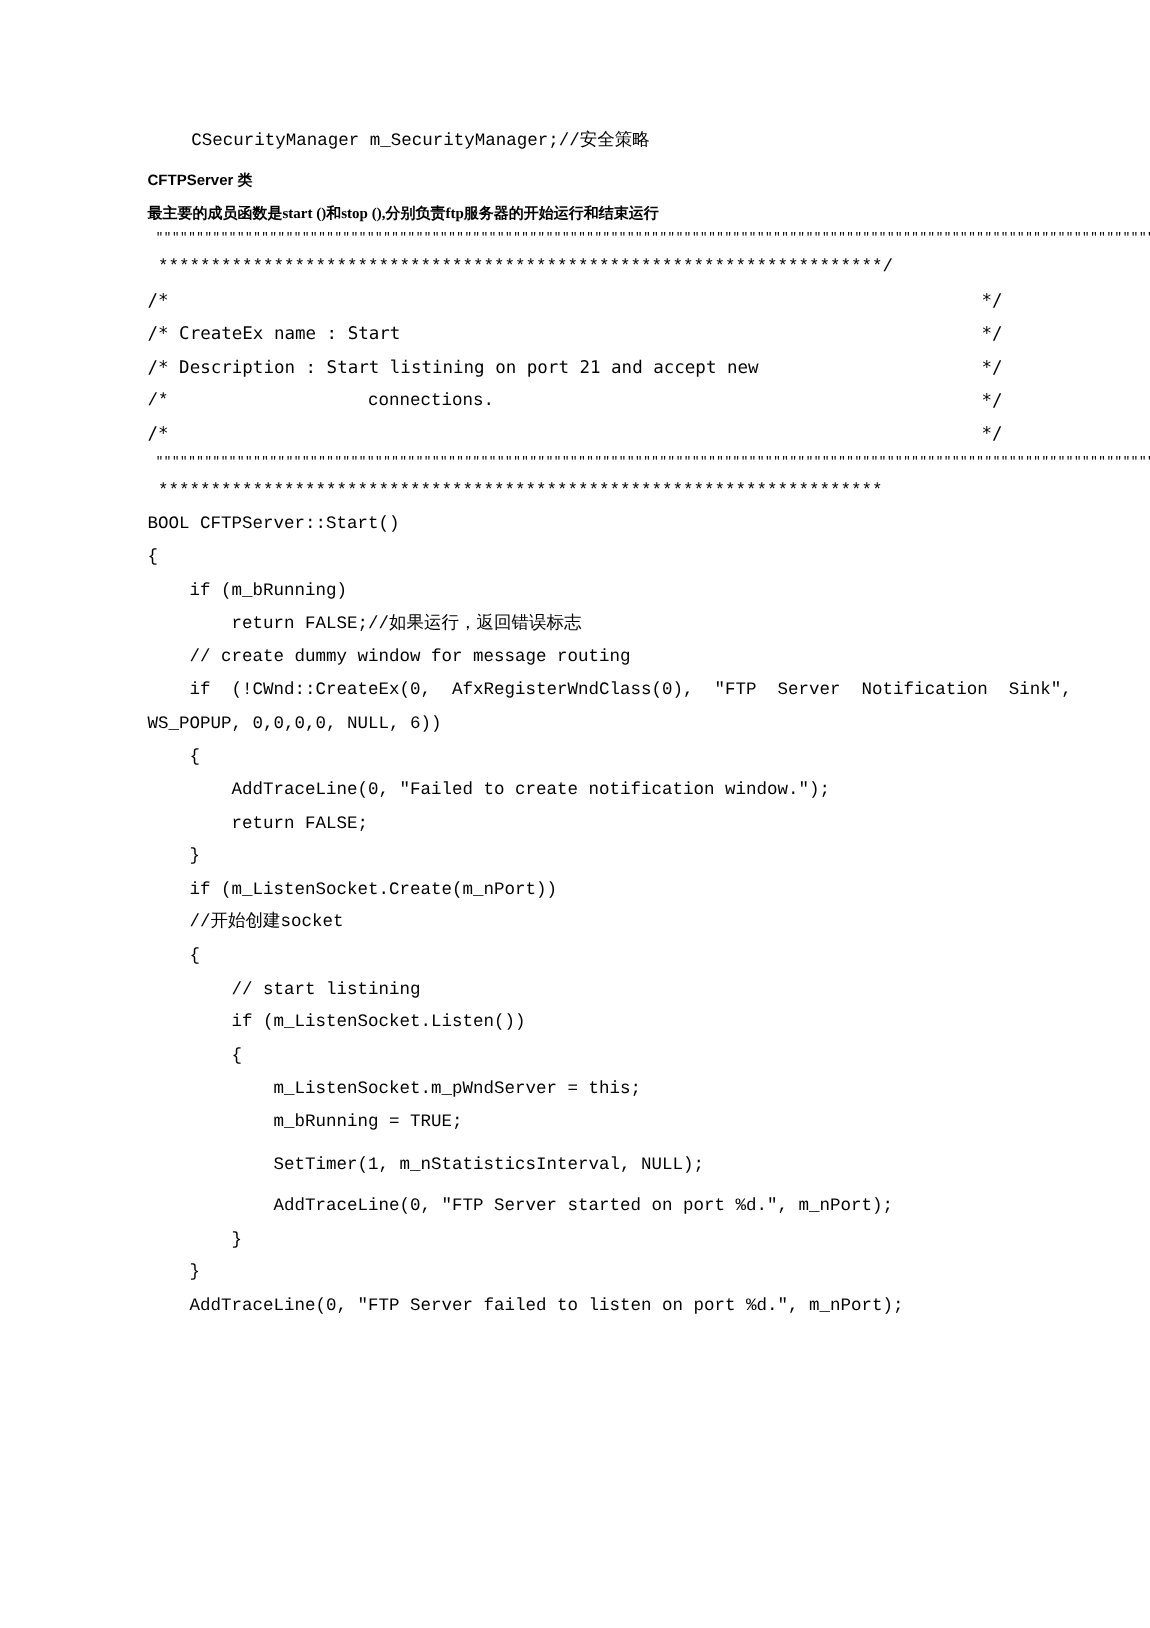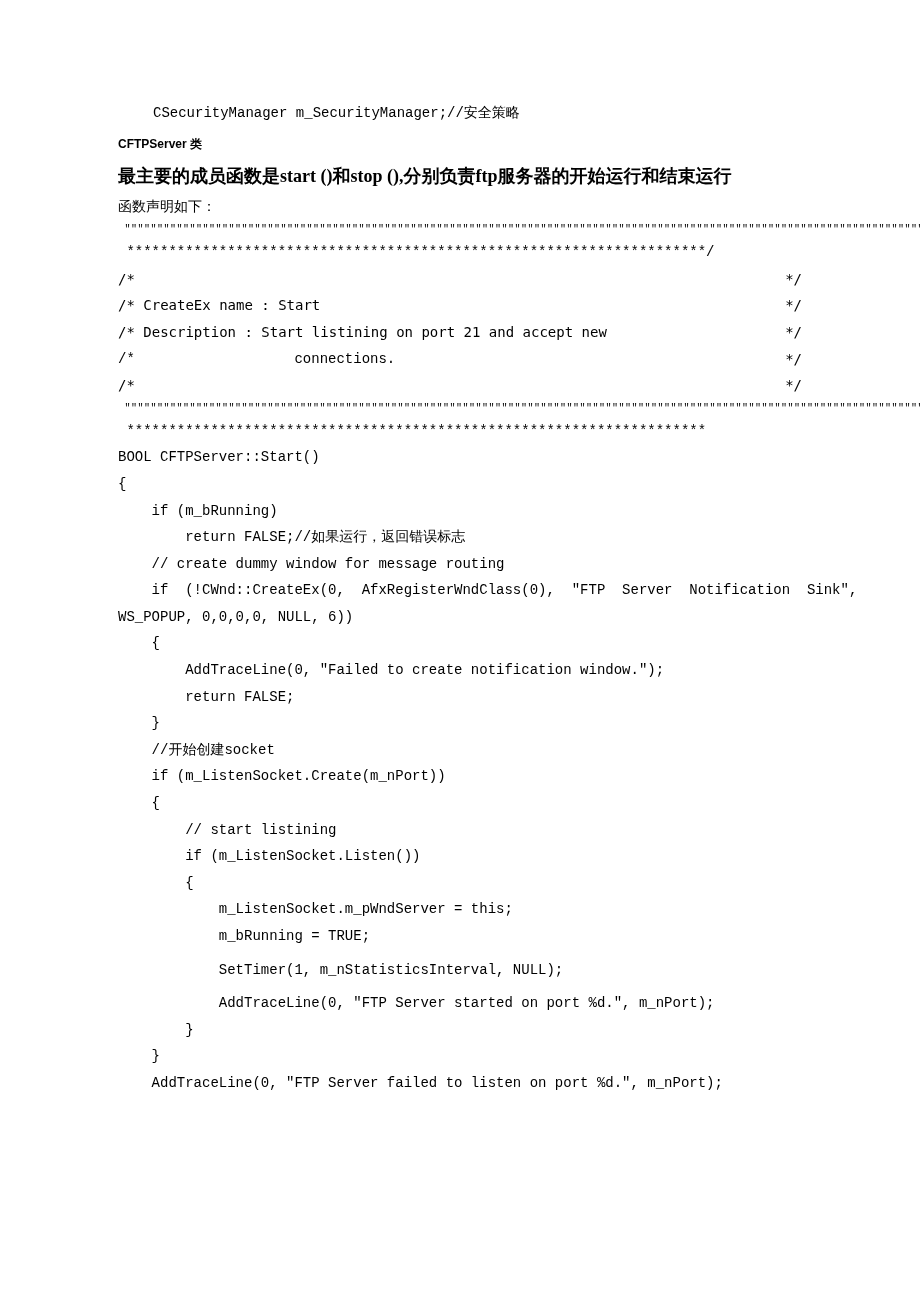--- a/index.html
+++ b/index.html
@@ -16,41 +16,40 @@
   }
   .indent1 { padding-left: 2.5em; }
   .heading {
     font-family: "Microsoft YaHei", "SimHei", sans-serif;
     font-weight: bold;
     font-size: 12px;
     margin-top: 6px;
   }
   .desc {
     font-weight: bold;
-    font-size: 18px;
+    font-size: 12px;
     margin-top: 4px;
     font-family: "SimSun", serif;
   }
   .plain { font-weight: normal; font-family: "SimSun", serif; }
   .code { font-family: Liberation Mono, monospace; white-space: pre; }
   .row { display: flex; justify-content: space-between; font-family: "NSimSun","SimSun",monospace; }
   .small { font-size: 10px; letter-spacing: 0.5px; }
 </style>
 </head>
 <body>
 
 <div class="page">
 
   <div class="code indent1">CSecurityManager m_SecurityManager;//安全策略</div>
 
   <div class="heading">CFTPServer 类</div>
 
   <div class="desc">最主要的成员函数是start ()和stop (),分别负责ftp服务器的开始运行和结束运行</div>
 
-  <div class="plain">函数声明如下：</div>
 
   <div class="code small"> """"""""""""""""""""""""""""""""""""""""""""""""""""""""""""""""""""""""""""""""""""""""""""""""""""""""""""""""""""""""""""""""""""""""""""""""""""""""""""""""""""""""""""</div>
   <div class="code"> *********************************************************************/</div>
 
   <div class="row">
     <span>/*</span>
     <span>*/</span>
   </div>
   <div class="row">
     <span>/* CreateEx name : Start</span>
@@ -76,22 +75,22 @@
   <div class="code">{</div>
   <div class="code">    if (m_bRunning)</div>
   <div class="code">        return FALSE;//如果运行，返回错误标志</div>
   <div class="code">    // create dummy window for message routing</div>
   <div class="code">    if  (!CWnd::CreateEx(0,  AfxRegisterWndClass(0),  "FTP  Server  Notification  Sink", </div>
   <div class="code">WS_POPUP, 0,0,0,0, NULL, 6))</div>
   <div class="code">    {</div>
   <div class="code">        AddTraceLine(0, "Failed to create notification window.");</div>
   <div class="code">        return FALSE;</div>
   <div class="code">    }</div>
+  <div class="code">    if (m_ListenSocket.Create(m_nPort))</div>
   <div class="code">    //开始创建socket</div>
-  <div class="code">    if (m_ListenSocket.Create(m_nPort))</div>
   <div class="code">    {</div>
   <div class="code">        // start listining</div>
   <div class="code">        if (m_ListenSocket.Listen())</div>
   <div class="code">        {</div>
   <div class="code">            m_ListenSocket.m_pWndServer = this;</div>
   <div class="code">            m_bRunning = TRUE;</div>
   <div style="height:0.5em"></div>
   <div class="code">            SetTimer(1, m_nStatisticsInterval, NULL);</div>
   <div style="height:0.5em"></div>
   <div class="code">            AddTraceLine(0, "FTP Server started on port %d.", m_nPort);</div>

